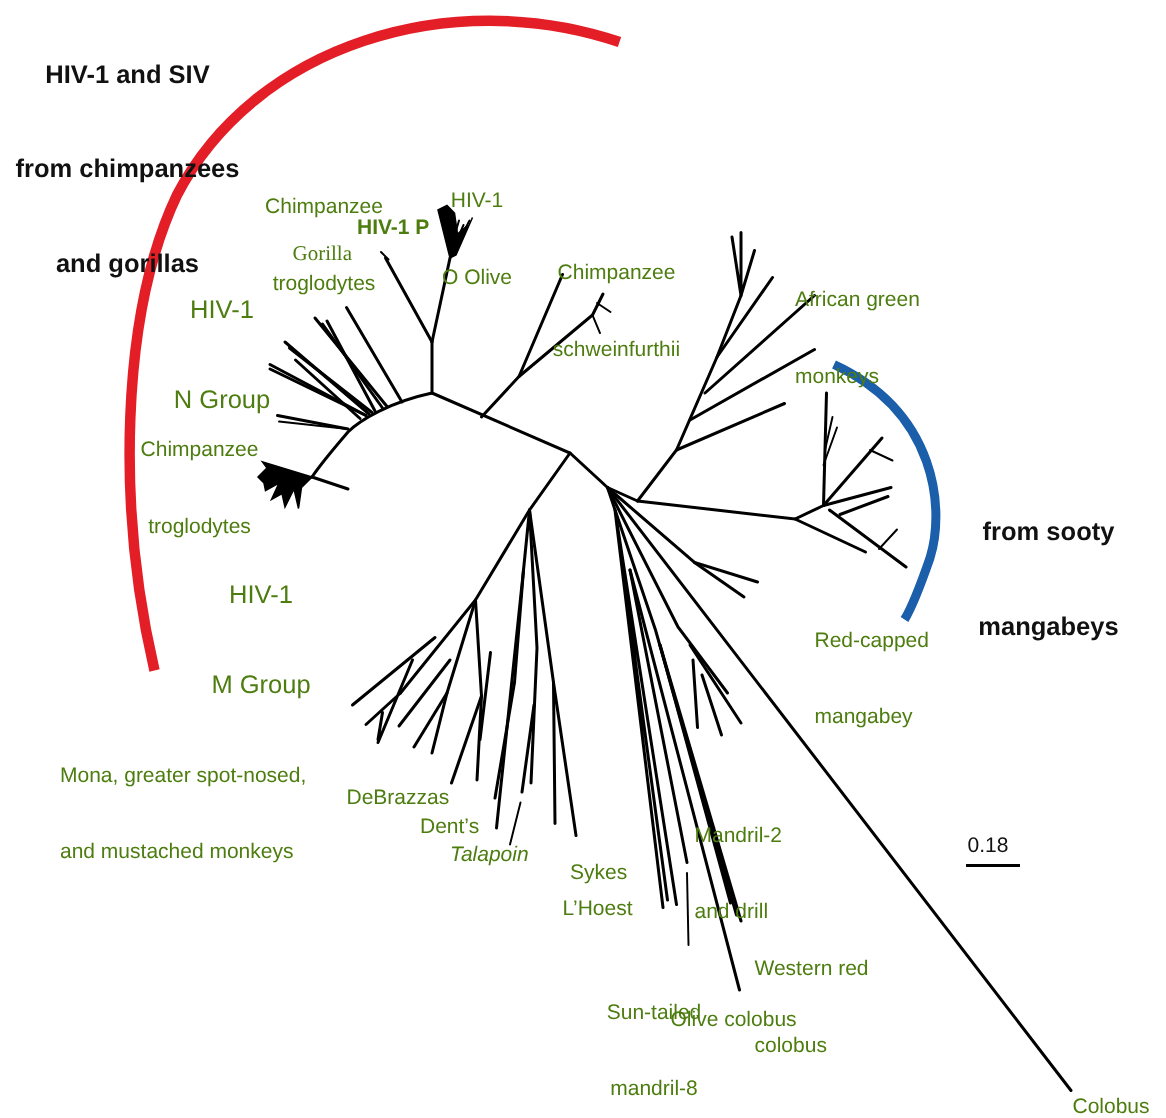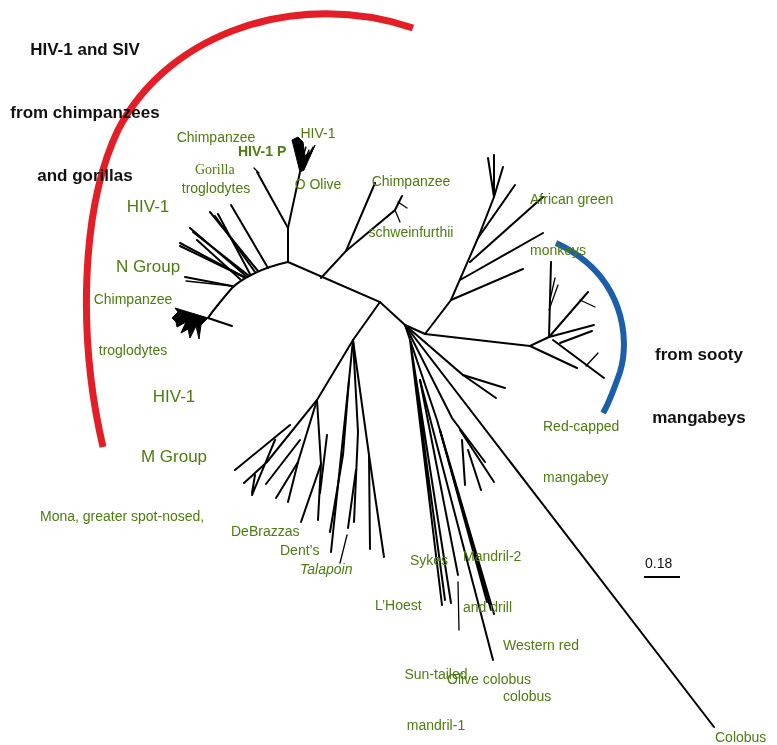--- a/index.html
+++ b/index.html
@@ -147,33 +147,34 @@
 <div class="lbl l" style="left:530px; top:157px;">
   <div>African green</div>
   <div>monkeys</div>
 </div>
 <div class="lbl l" style="left:507px; top:384px;margin-left:36px;">
   <div>Red-capped</div>
   <div>mangabey</div>
 </div>
 <div class="lbl l" style="left:40px; top:474px;">
   <div>Mona, greater spot-nosed,</div>
+  <div>and mustached monkeys</div>
 </div>
 <div class="lbl l" style="left:231px; top:523px;">DeBrazzas</div>
 <div class="lbl l" style="left:280px; top:542px;">Dent’s</div>
 <div class="lbl l" style="left:300px; top:561px;font-style:italic;">Talapoin</div>
-<div class="lbl l" style="left:380px; top:552px;margin-left:30px;">Sykes</div>
+<div class="lbl l" style="left:380px; top:573px;">Sykes</div>
 <div class="lbl l" style="left:463px; top:514px;">
   <div>Mandril-2</div>
   <div>and drill</div>
 </div>
 <div class="lbl l" style="left:375px; top:597px;">L’Hoest</div>
 <div class="lbl" style="left:396px; top:632px; width:80px;">
   <div>Sun-tailed</div>
-  <div>mandril-1</div>
+  <div>mandril-8</div>
 </div>
 <div class="lbl l" style="left:447px; top:671px;">Olive colobus</div>
 <div class="lbl l" style="left:503px; top:603px;">
   <div>Western red</div>
   <div>colobus</div>
 </div>
 <div class="lbl l" style="left:715px; top:729px;">Colobus</div>
 
 <div class="scale-text" style="left:645px; top:555px;">0.18</div>
 

